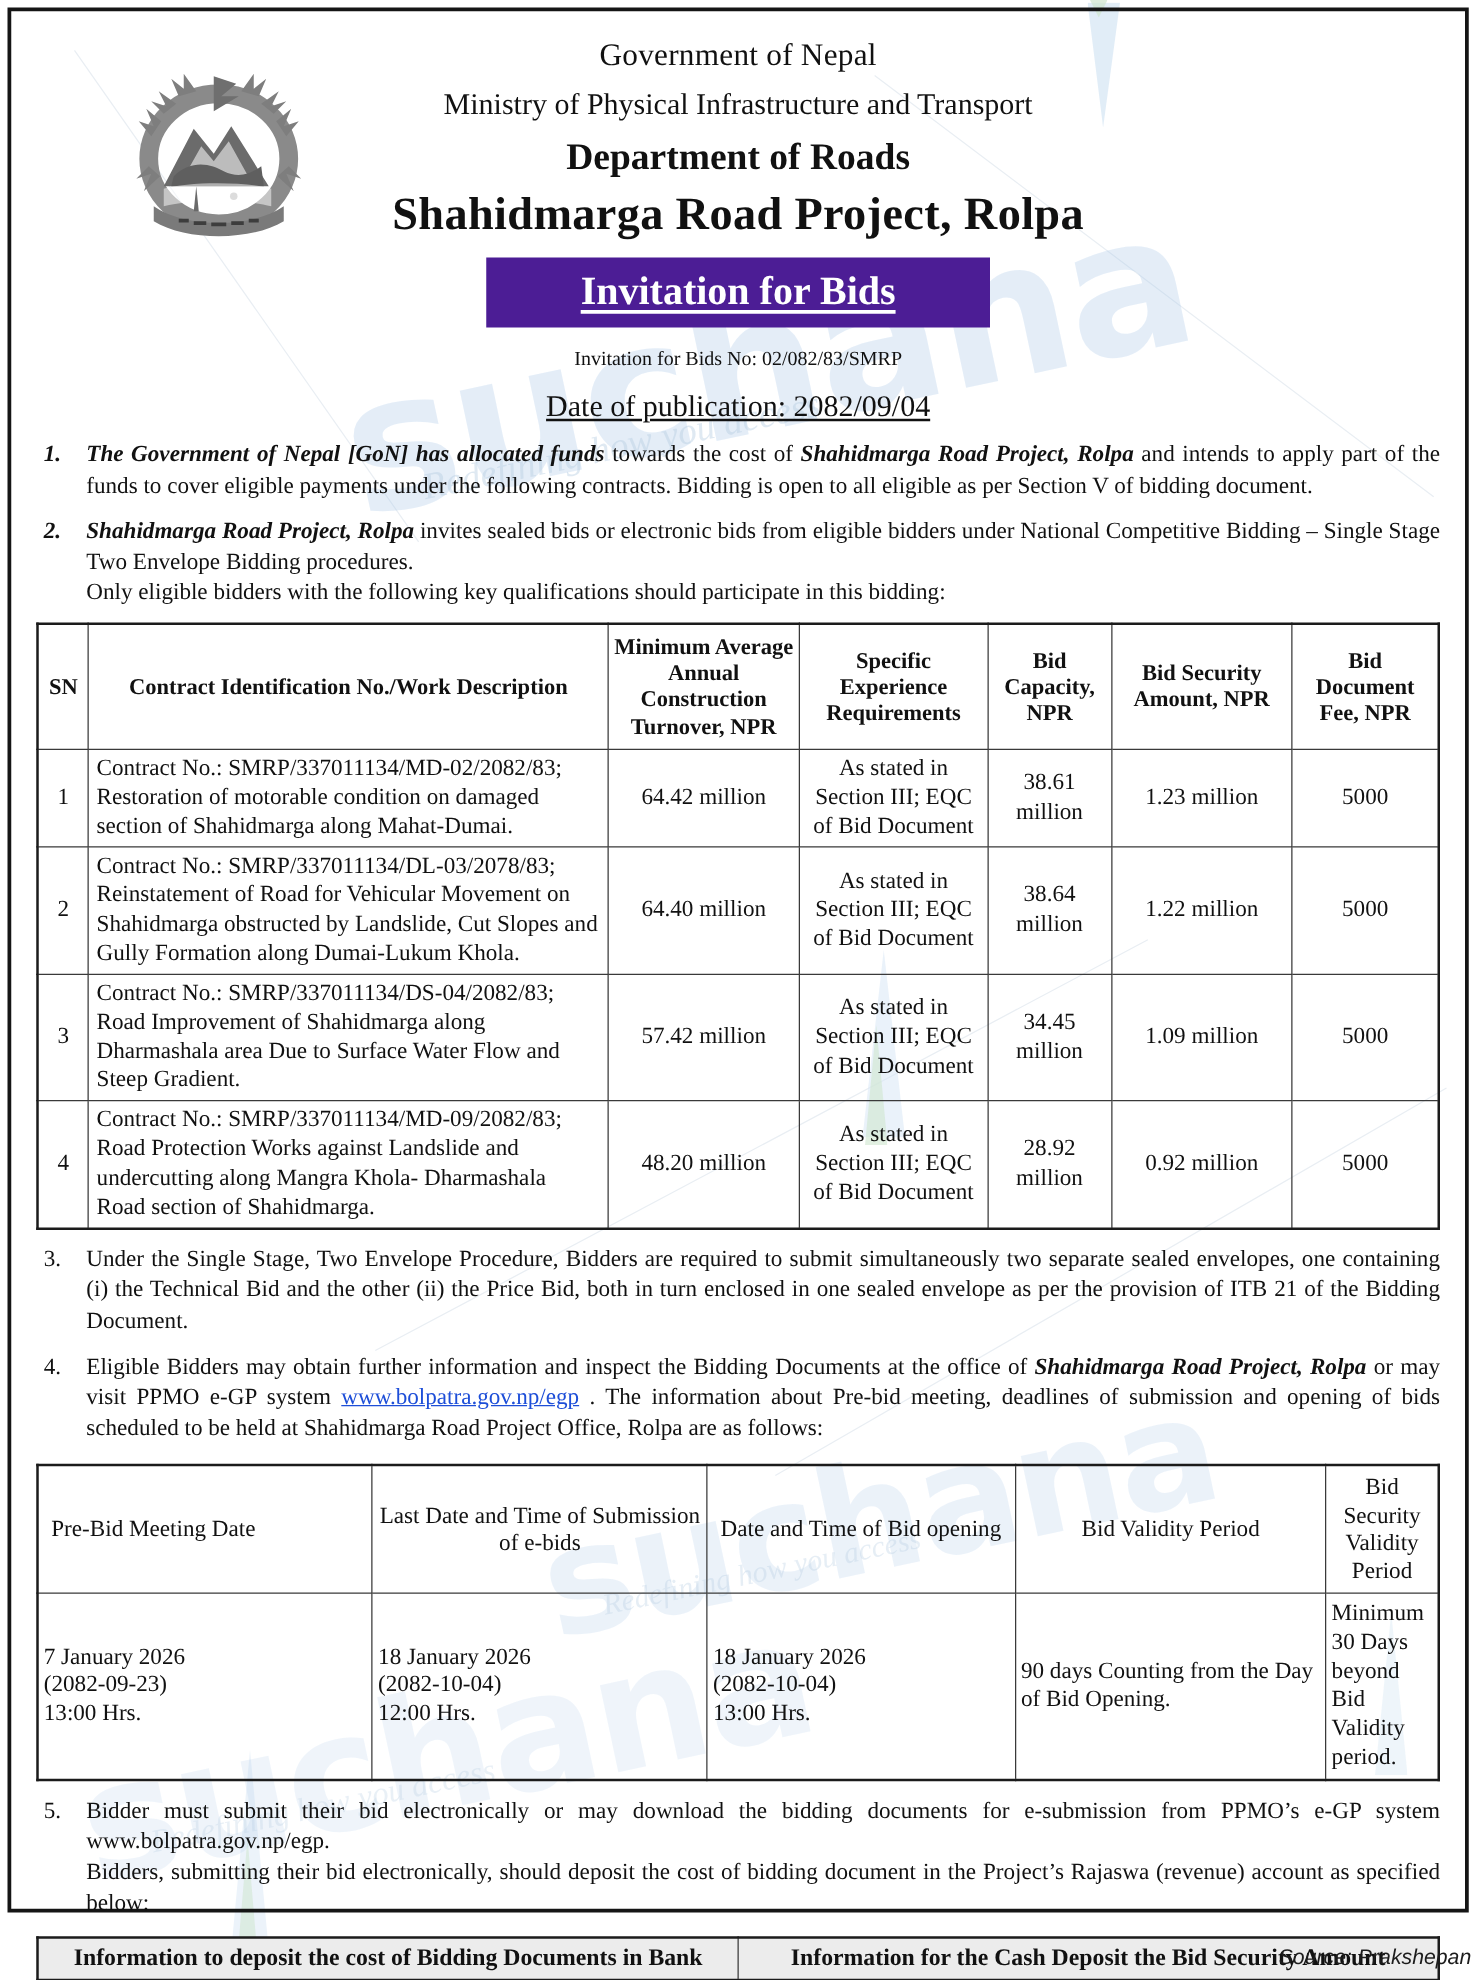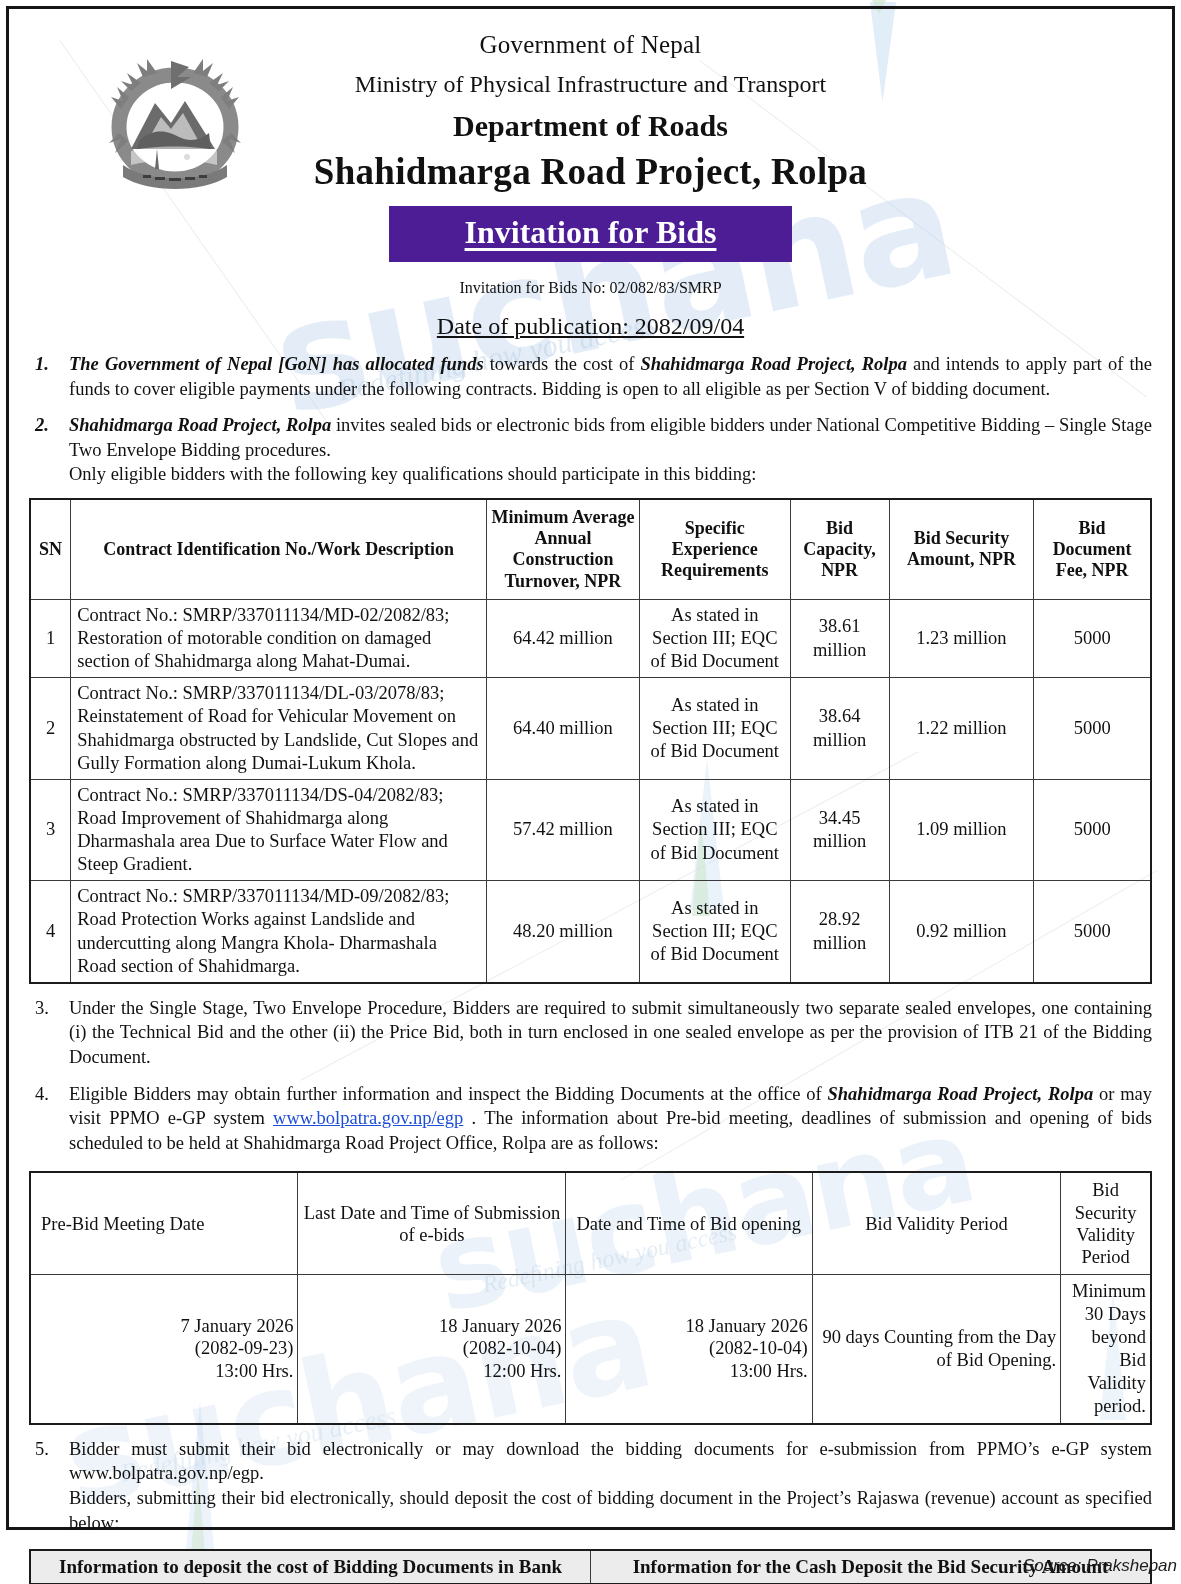--- a/index.html
+++ b/index.html
@@ -179,21 +179,21 @@
   #dates-table { margin-top: 16px; }
   #dates-table th {
     text-align: center;
     font-weight: normal;
     font-size: 18.5px;
     line-height: 1.2;
     padding: 6px 5px;
   }
   #dates-table th.left-head { text-align: left; padding-left: 10px; }
   #dates-table td {
-    text-align: right;
+    text-align: left;
     font-size: 18.5px;
     line-height: 1.24;
     padding: 5px 4px;
   }
   .d-col-1 { width: 248px; }
   .d-col-2 { width: 248px; }
   .d-col-3 { width: 228px; }
   .d-col-4 { width: 230px; }
   .d-col-5 { width: 0; }
 

